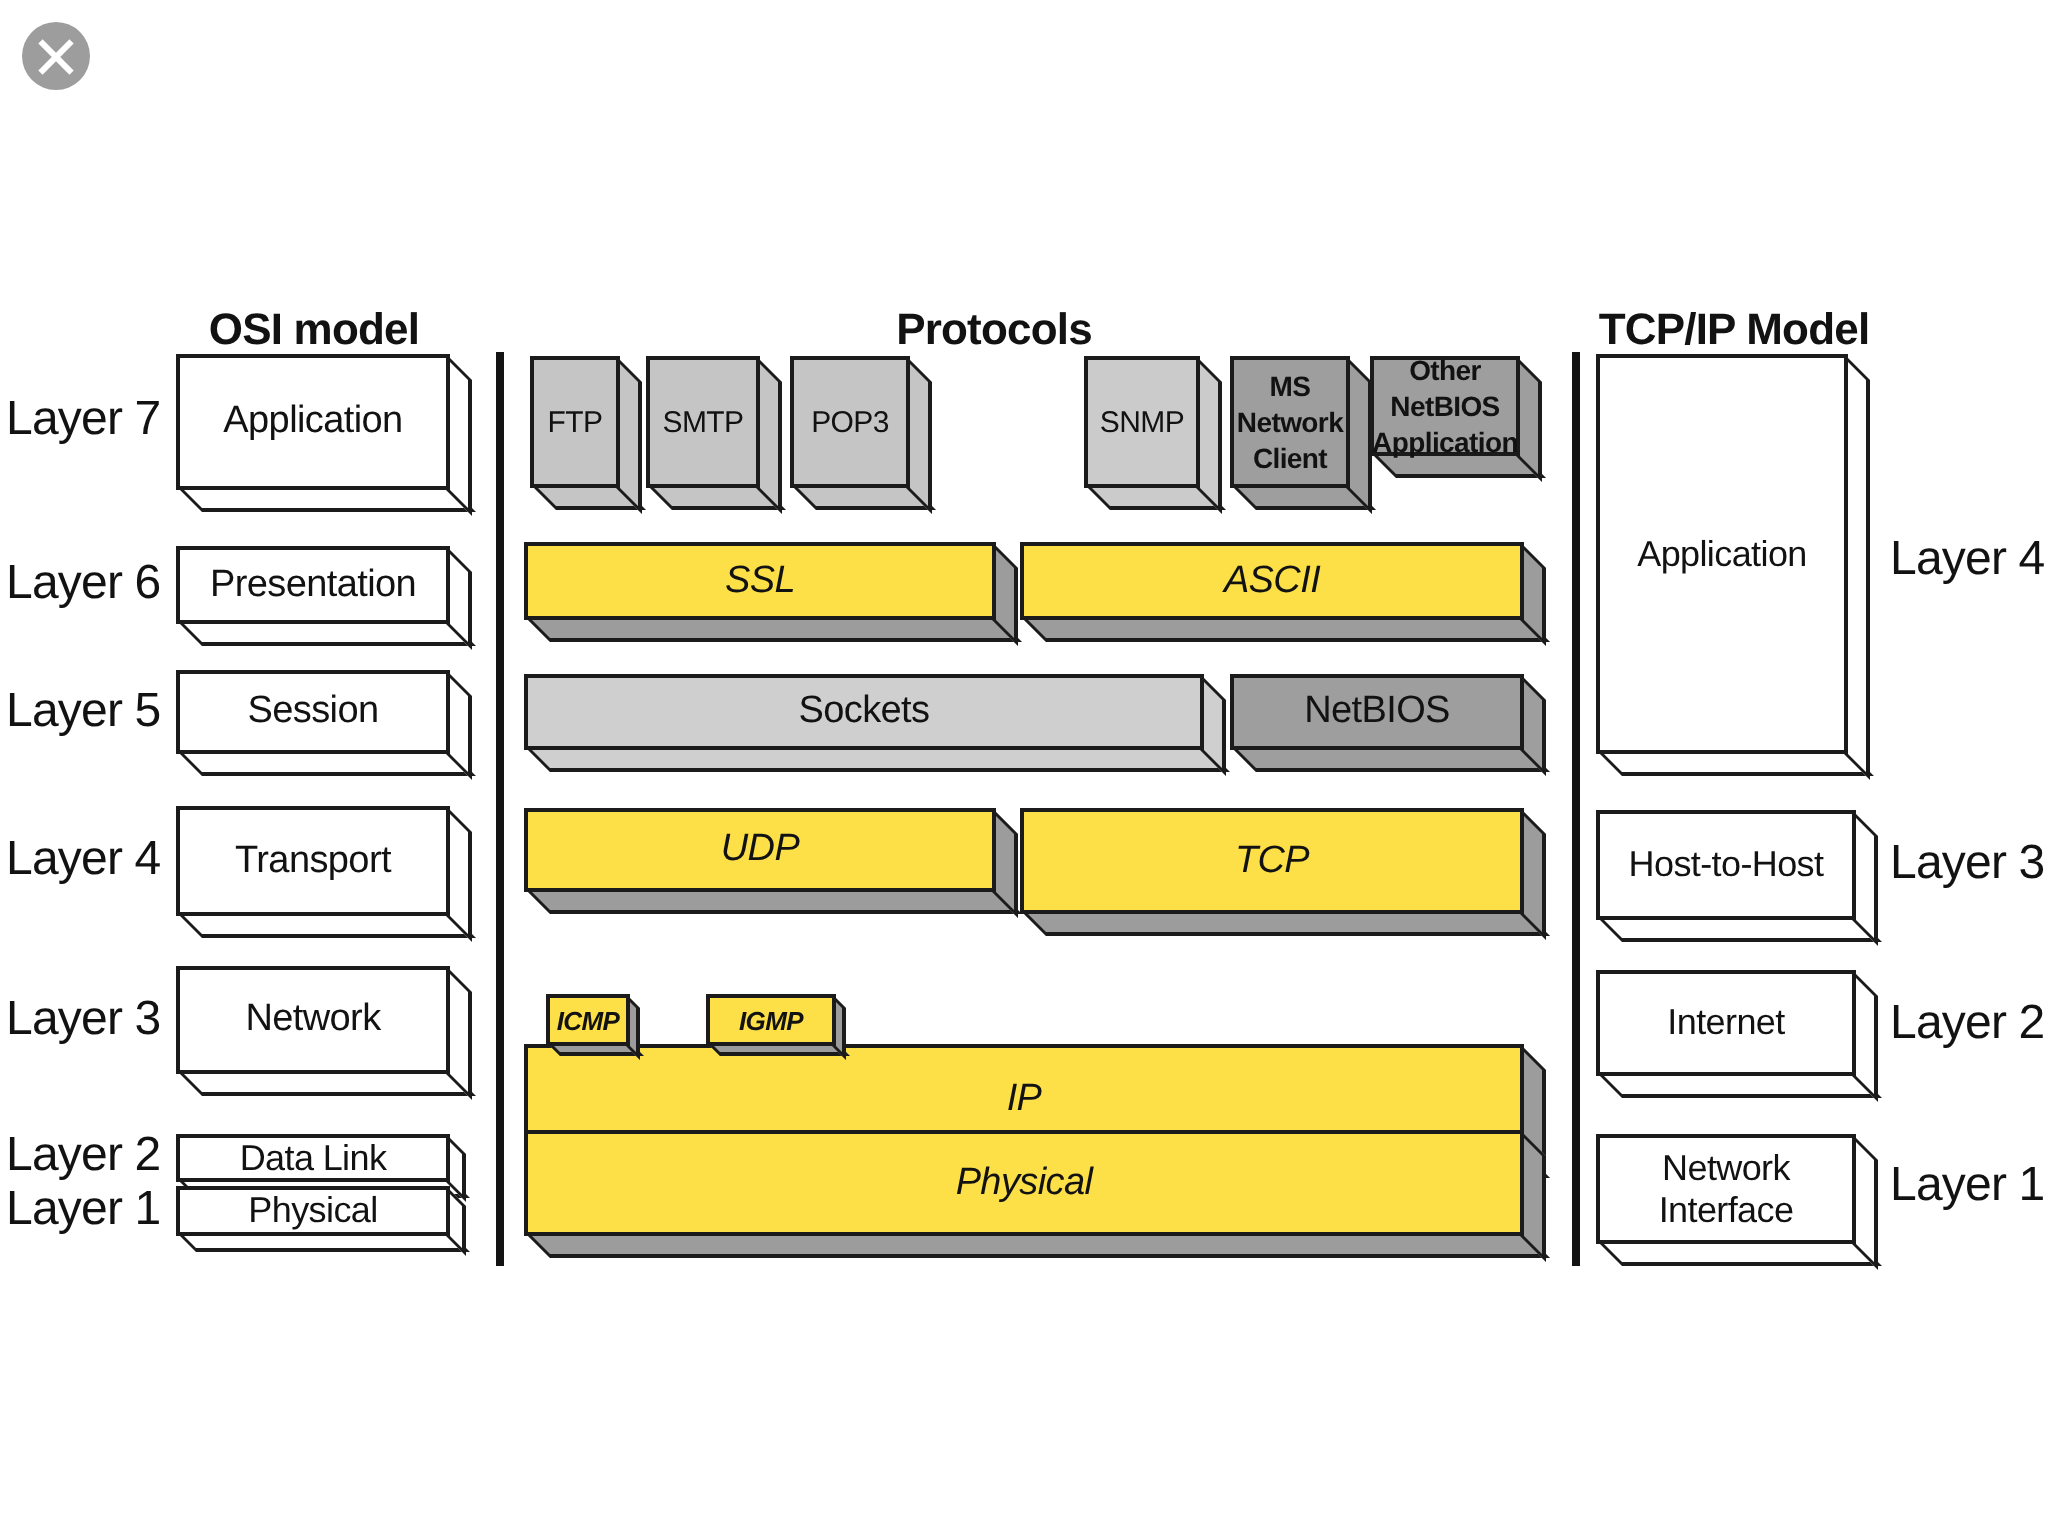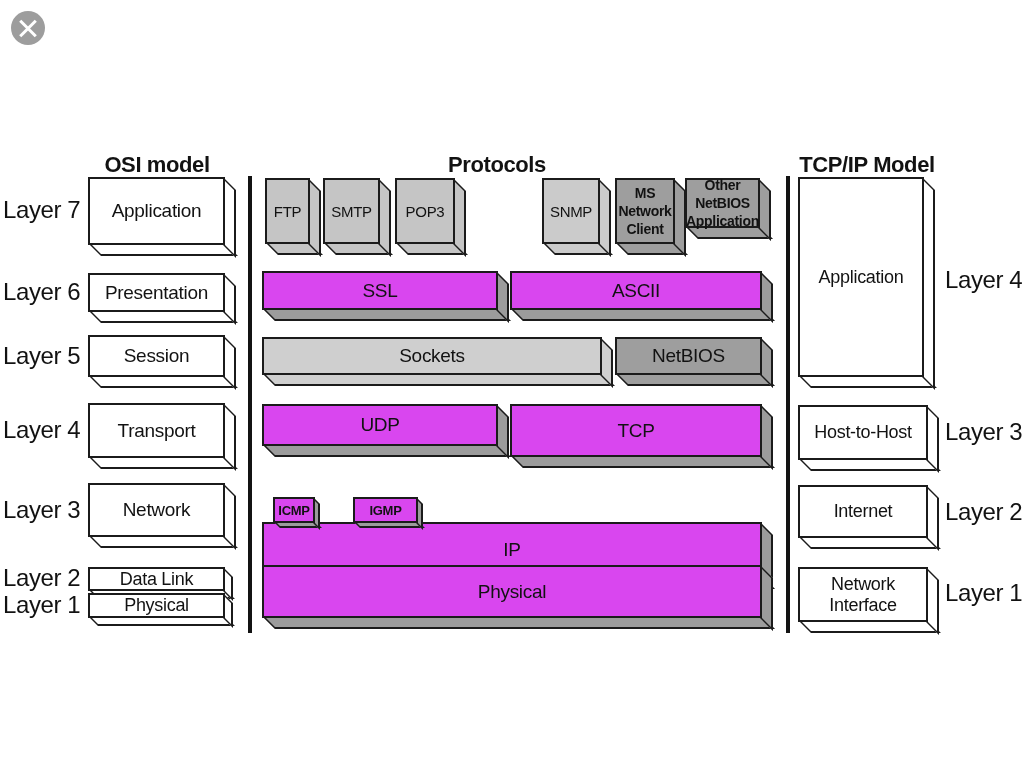--- a/index.html
+++ b/index.html
@@ -35,21 +35,21 @@
   .face-front{left:0;top:0;width:100%;height:100%;z-index:2;
     display:flex;align-items:center;justify-content:center;text-align:center;
     font-size:19px;letter-spacing:-0.3px;}
   .face-right{left:100%;top:0;width:var(--d);height:100%;margin-left:-2px;
     transform:skewY(45deg);transform-origin:top left;z-index:1;}
   .face-bottom{left:0;top:100%;width:100%;height:var(--d);margin-top:-2px;
     transform:skewX(45deg);transform-origin:top left;z-index:1;}
 
   
   .t-white .face{background:#ffffff;}
-  .t-white-gray .face-front{background:#d946ef;}
+  .t-white-gray .face-front{background:#fde047;font-style:italic;}
   .t-white-gray .face-right,.t-white-gray .face-bottom{background:#9c9c9c;}
   .t-gray .face{background:#c5c5c5;}
   .t-snmp .face{background:#cbcbcb;}
   .t-sockets .face{background:#cfcfcf;}
   .t-dark .face{background:#9e9e9e;}
 
   .fs15 .face-front{font-size:15px;}
   .fs18 .face-front{font-size:18px;}
   .fs11 .face-front{font-size:14px;line-height:1.3;font-weight:bold;}
   .fs13b .face-front{font-size:13px;font-weight:bold;}

